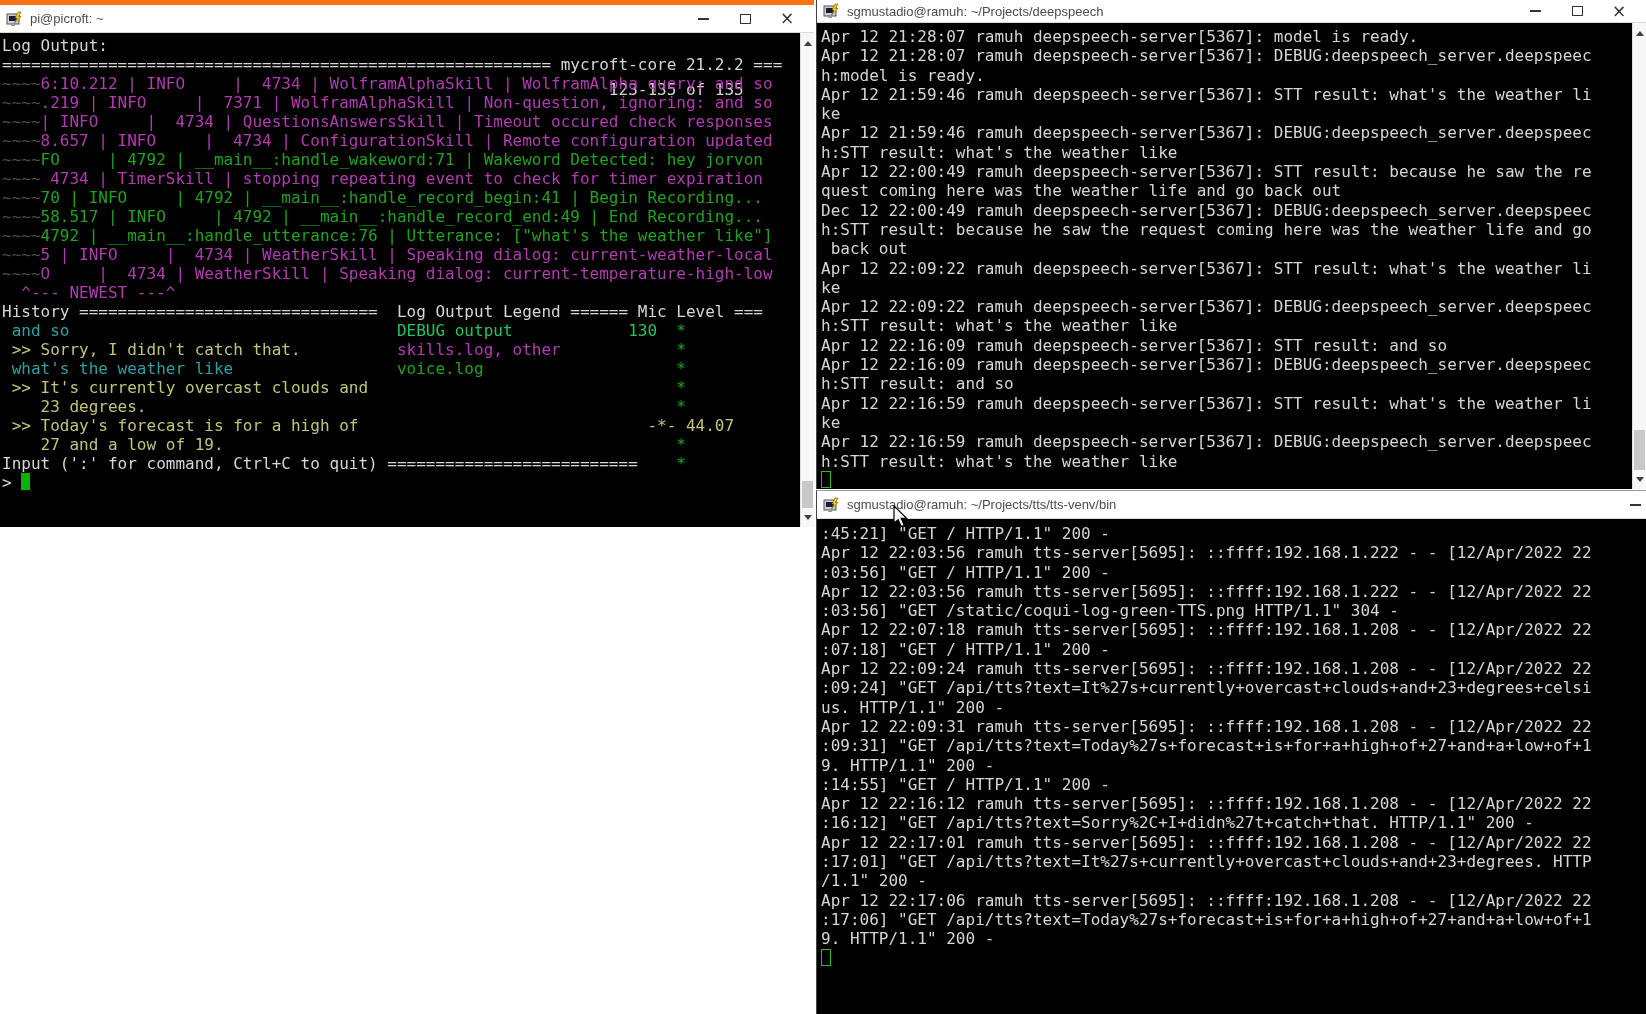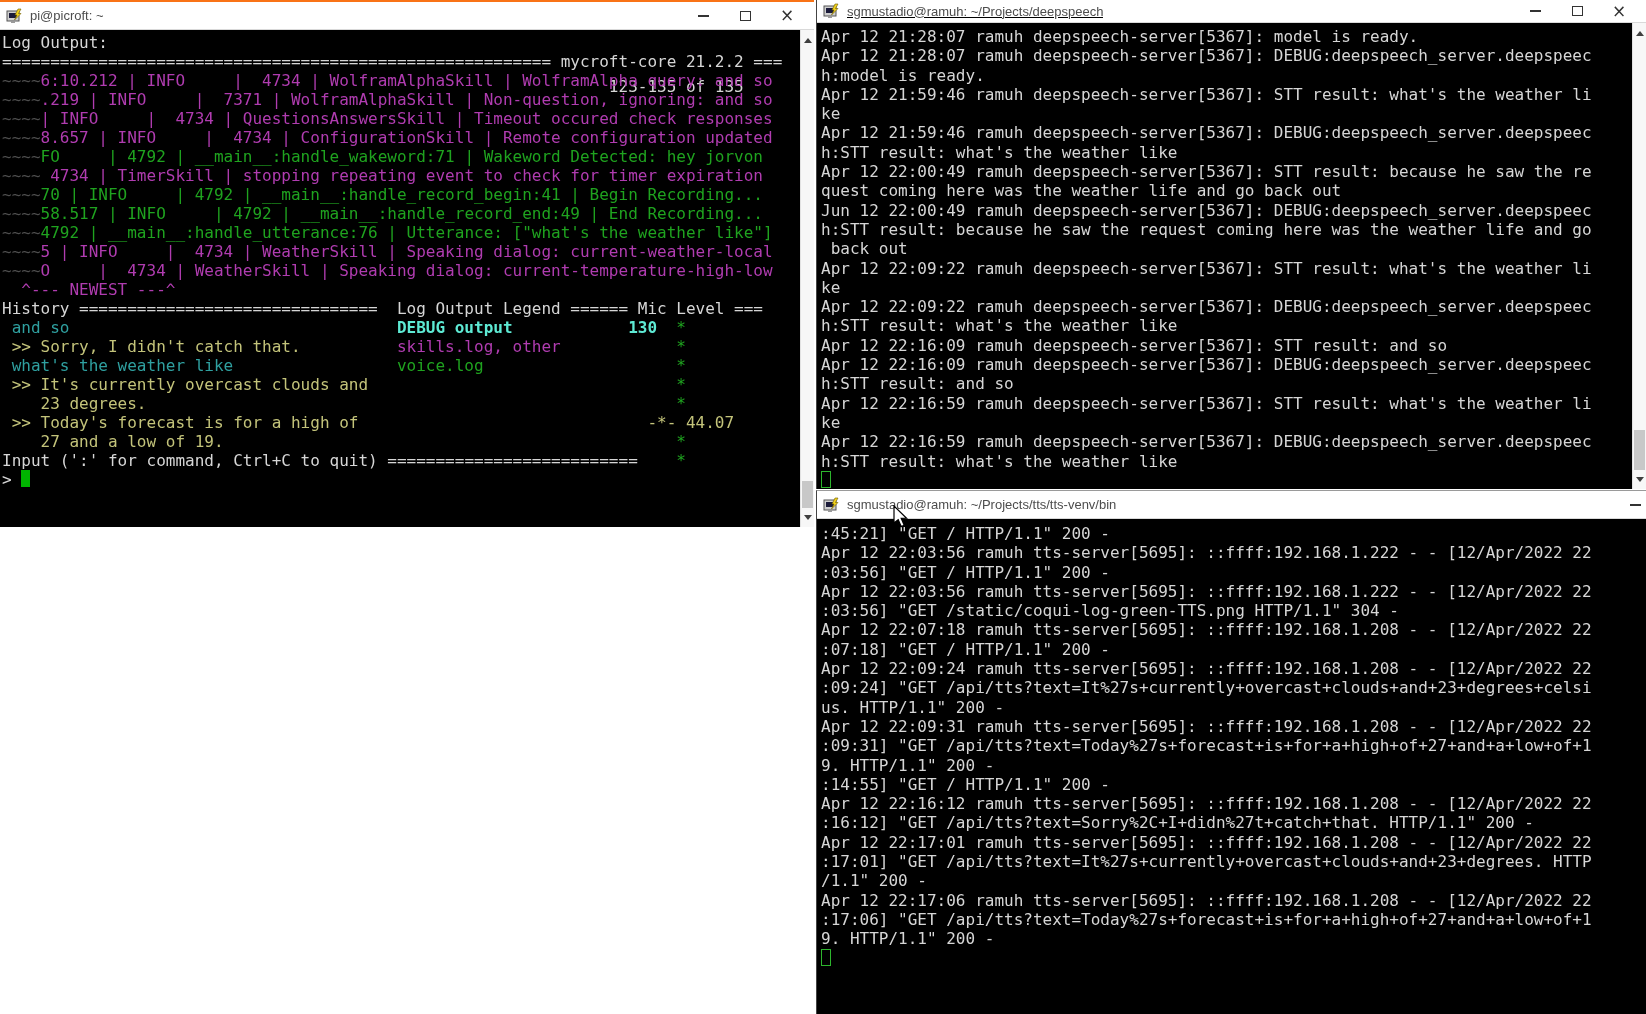--- a/index.html
+++ b/index.html
@@ -25,41 +25,41 @@
     font-size:16px; color:#d6d6d6; overflow:hidden;
   }
   .term-line { position:relative; white-space:pre; height:19px; line-height:19px; }
   .rt .term-line { height:19.3px; line-height:19.3px; }
 
   
   .c-w { color:#d6d6d6; }
   .c-m { color:#b03cb0; }
   .c-g { color:#1fa31f; }
   .c-c { color:#2fa0a0; }
-  .c-y { color:#5eead4;font-weight:bold; }
+  .c-y { color:#22c55e; }
   .c-k { color:#c3c37a; }
   .c-d { color:#4e4e4e; }
   .c-cb { background:#00b400; color:#00b400; display:inline-block; width:9px; height:17px; vertical-align:top; }
   .c-ch { display:inline-block; width:10px; height:17px; border:1px solid #2db52d; vertical-align:top; }
 
   
   .scrollbar { position:absolute; top:0; right:0; bottom:0; width:14px; background:#f7f7f7; border-left:1px solid #e2e2e2; }
   .sb-up, .sb-down { position:absolute; left:0; right:0; height:16px; display:flex; align-items:center; justify-content:center; }
   .sb-up { top:2px; } .sb-down { bottom:2px; }
   .sb-up::after { content:""; border-left:4px solid transparent; border-right:4px solid transparent; border-bottom:5px solid #3f3f3f; }
   .sb-down::after { content:""; border-left:4px solid transparent; border-right:4px solid transparent; border-top:5px solid #3f3f3f; }
   .sb-thumb { position:absolute; left:1px; right:1px; background:#c8c8c8; }
 
   
-  #win-picroft { left:0; top:246; width:814px; height:527px; border-top:2px solid #f97316; }
+  #win-picroft { left:0; top:246; width:814px; height:527px; border-top:5px solid #f97316; }
   #win-picroft .titlebar { height:28px; }
   #win-picroft .content { top:28px; padding:3px 0 0 2px; }
 
   #win-deepspeech { left:816px; top:0; width:830px; height:489px; border-left:1px solid #444; }
-  #win-deepspeech .titlebar { height:23px;text-decoration:underline; }
+  #win-deepspeech .titlebar { height:23px; }
   #win-deepspeech .content { top:23px; padding:4px 0 12px 4px; }
 
   #win-tts { left:816px; top:490px; width:930px; height:524px; border-left:1px solid #444; border-top:1px solid #9a9a9a; }
   #win-tts .titlebar { height:28px; }
   #win-tts .content { top:29px; padding:4px 0 0 4px; }
 
   #mouse-cursor { position:absolute; left:893px; top:505px; z-index:50; }
 </style>
 </head>
 <body>
@@ -148,21 +148,21 @@
     <div class="content">
         <div class="term-line"><span class="c-w">Apr 12 21:28:07 ramuh deepspeech-server[5367]: model is ready.</span></div>
         <div class="term-line"><span class="c-w">Apr 12 21:28:07 ramuh deepspeech-server[5367]: DEBUG:deepspeech_server.deepspeec</span></div>
         <div class="term-line"><span class="c-w">h:model is ready.</span></div>
         <div class="term-line"><span class="c-w">Apr 12 21:59:46 ramuh deepspeech-server[5367]: STT result: what's the weather li</span></div>
         <div class="term-line"><span class="c-w">ke</span></div>
         <div class="term-line"><span class="c-w">Apr 12 21:59:46 ramuh deepspeech-server[5367]: DEBUG:deepspeech_server.deepspeec</span></div>
         <div class="term-line"><span class="c-w">h:STT result: what's the weather like</span></div>
         <div class="term-line"><span class="c-w">Apr 12 22:00:49 ramuh deepspeech-server[5367]: STT result: because he saw the re</span></div>
         <div class="term-line"><span class="c-w">quest coming here was the weather life and go back out</span></div>
-        <div class="term-line"><span class="c-w">Jun 12 22:00:49 ramuh deepspeech-server[5367]: DEBUG:deepspeech_server.deepspeec</span></div>
+        <div class="term-line"><span class="c-w">Dec 12 22:00:49 ramuh deepspeech-server[5367]: DEBUG:deepspeech_server.deepspeec</span></div>
         <div class="term-line"><span class="c-w">h:STT result: because he saw the request coming here was the weather life and go</span></div>
         <div class="term-line"><span class="c-w"> back out</span></div>
         <div class="term-line"><span class="c-w">Apr 12 22:09:22 ramuh deepspeech-server[5367]: STT result: what's the weather li</span></div>
         <div class="term-line"><span class="c-w">ke</span></div>
         <div class="term-line"><span class="c-w">Apr 12 22:09:22 ramuh deepspeech-server[5367]: DEBUG:deepspeech_server.deepspeec</span></div>
         <div class="term-line"><span class="c-w">h:STT result: what's the weather like</span></div>
         <div class="term-line"><span class="c-w">Apr 12 22:16:09 ramuh deepspeech-server[5367]: STT result: and so</span></div>
         <div class="term-line"><span class="c-w">Apr 12 22:16:09 ramuh deepspeech-server[5367]: DEBUG:deepspeech_server.deepspeec</span></div>
         <div class="term-line"><span class="c-w">h:STT result: and so</span></div>
         <div class="term-line"><span class="c-w">Apr 12 22:16:59 ramuh deepspeech-server[5367]: STT result: what's the weather li</span></div>

